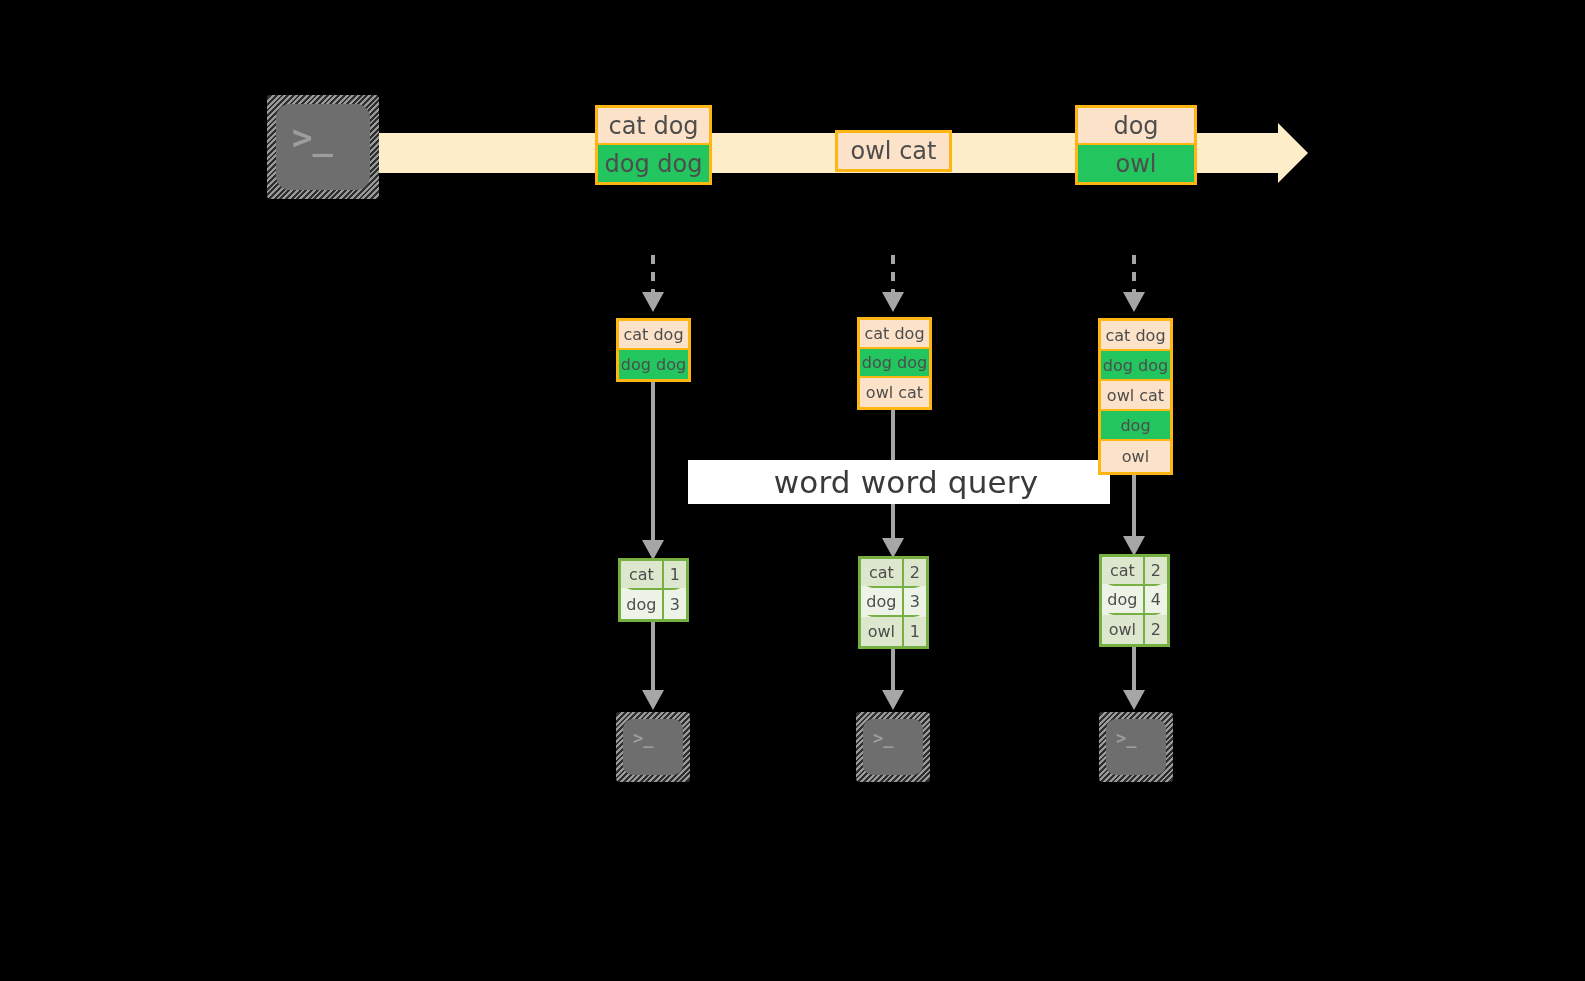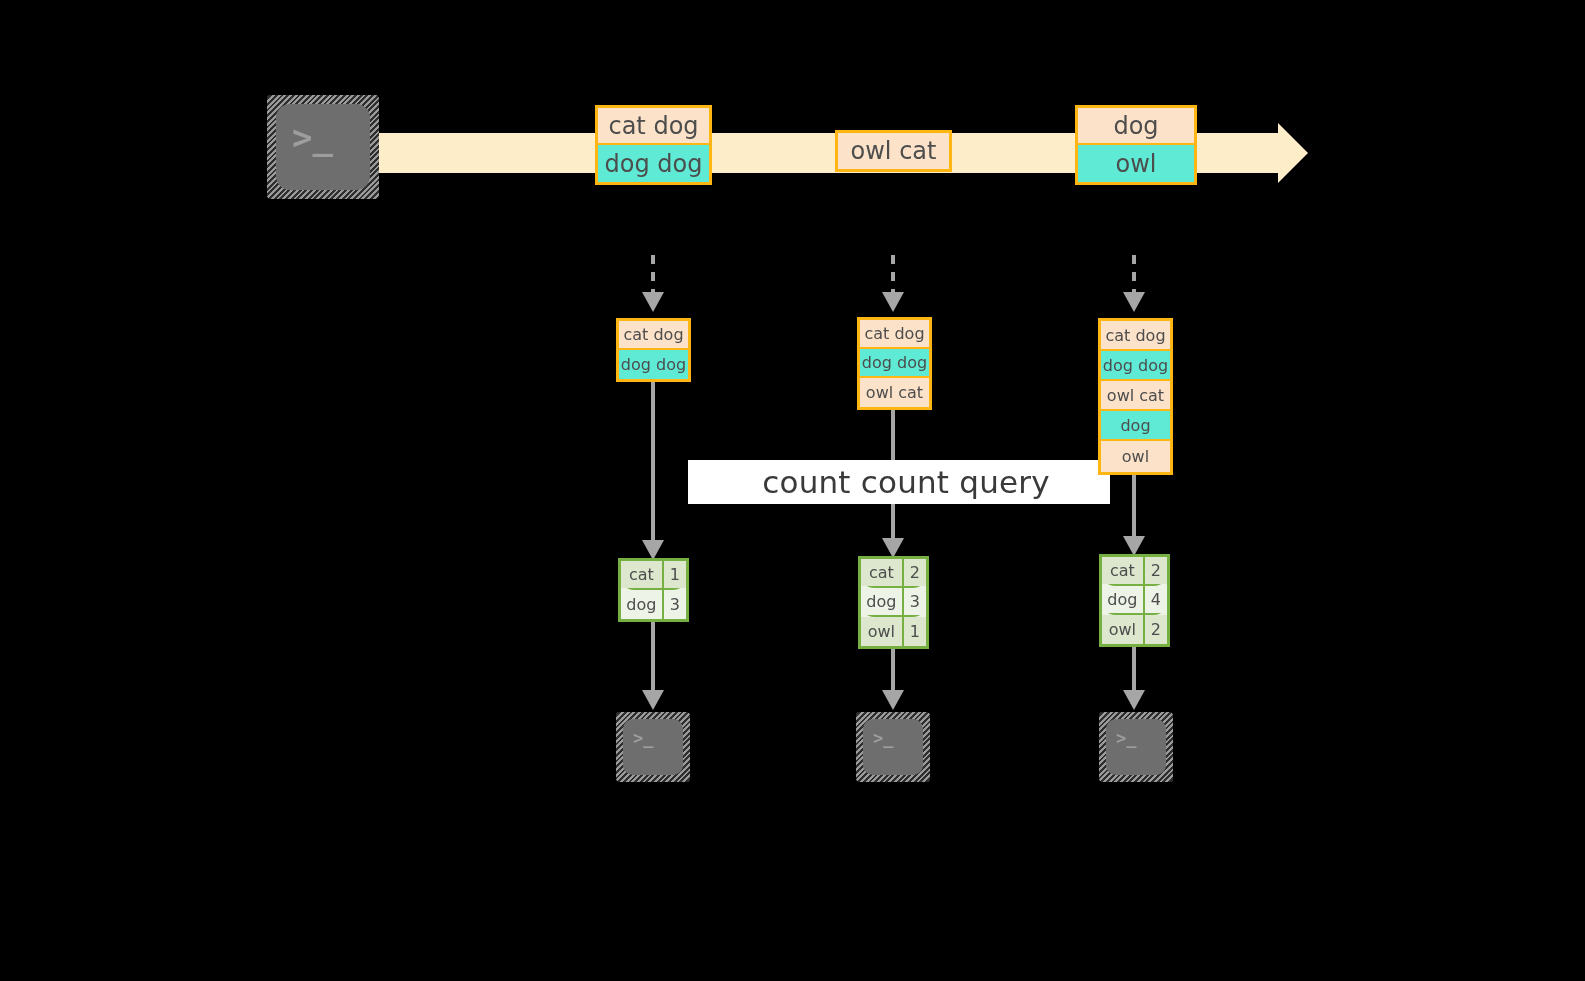--- a/index.html
+++ b/index.html
@@ -76,21 +76,21 @@
     box-sizing: border-box;
     display: flex;
     align-items: center;
     justify-content: center;
     text-align: center;
     border-bottom: 2px solid #ffb612;
     white-space: nowrap;
   }
   .rec-row:last-child { border-bottom: none; }
   .rec-row.shade-a { background: #fbe2c8; }
-  .rec-row.shade-b { background: #5eead4; }
+  .rec-row.shade-b { background: #22c55e; }
 
   
   .tbl {
     position: absolute;
     box-sizing: border-box;
     border: 3px solid #76b043;
     background: #eef3e6;
     z-index: 5;
   }
   .tbl-row {
@@ -280,16 +280,16 @@
   <div class="conn-line" style="left:1132px; top:647px; height:50px;"></div>
   <div class="conn-head" style="left:1123px; top:690px;"></div>
 
   <div class="term" style="left:1099px; top:712px; width:74px; height:70px; padding:7px;">
     <div class="term-inner" style="border-radius:10px;">
       <span class="term-glyph term-small">&gt;_</span>
     </div>
   </div>
 
   <div class="query-band" style="left:688px; top:460px; width:422px; height:44px;">
-    <span>count count query</span>
+    <span>word word query</span>
   </div>
 
 </div>
 
 </body></html>

